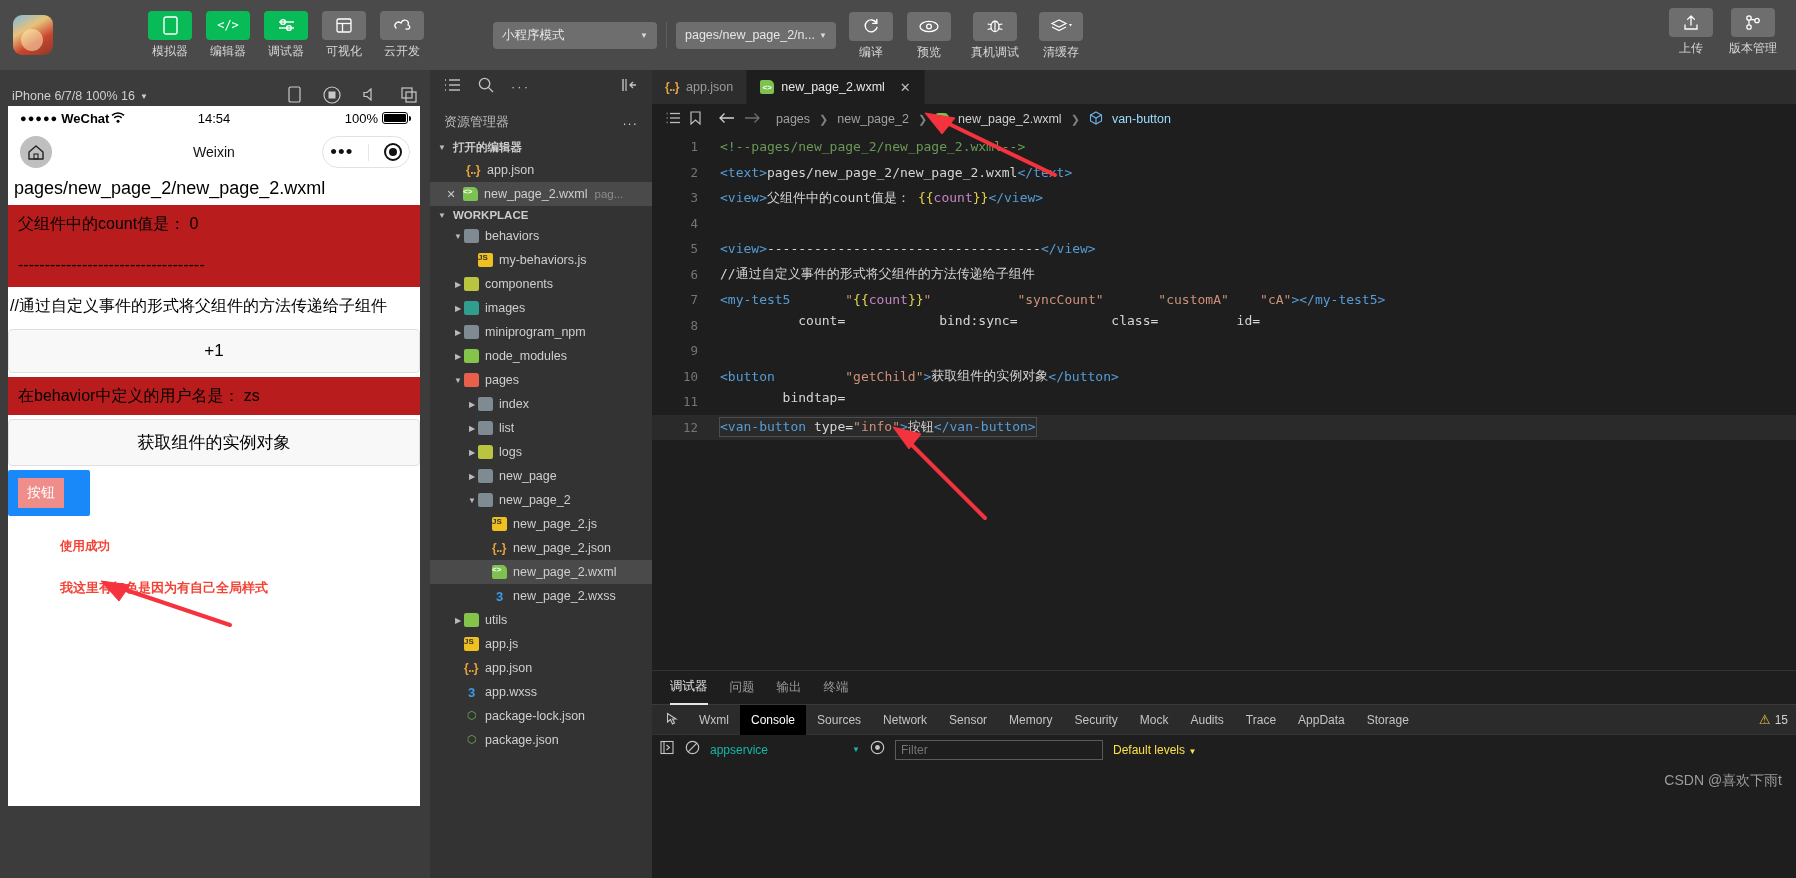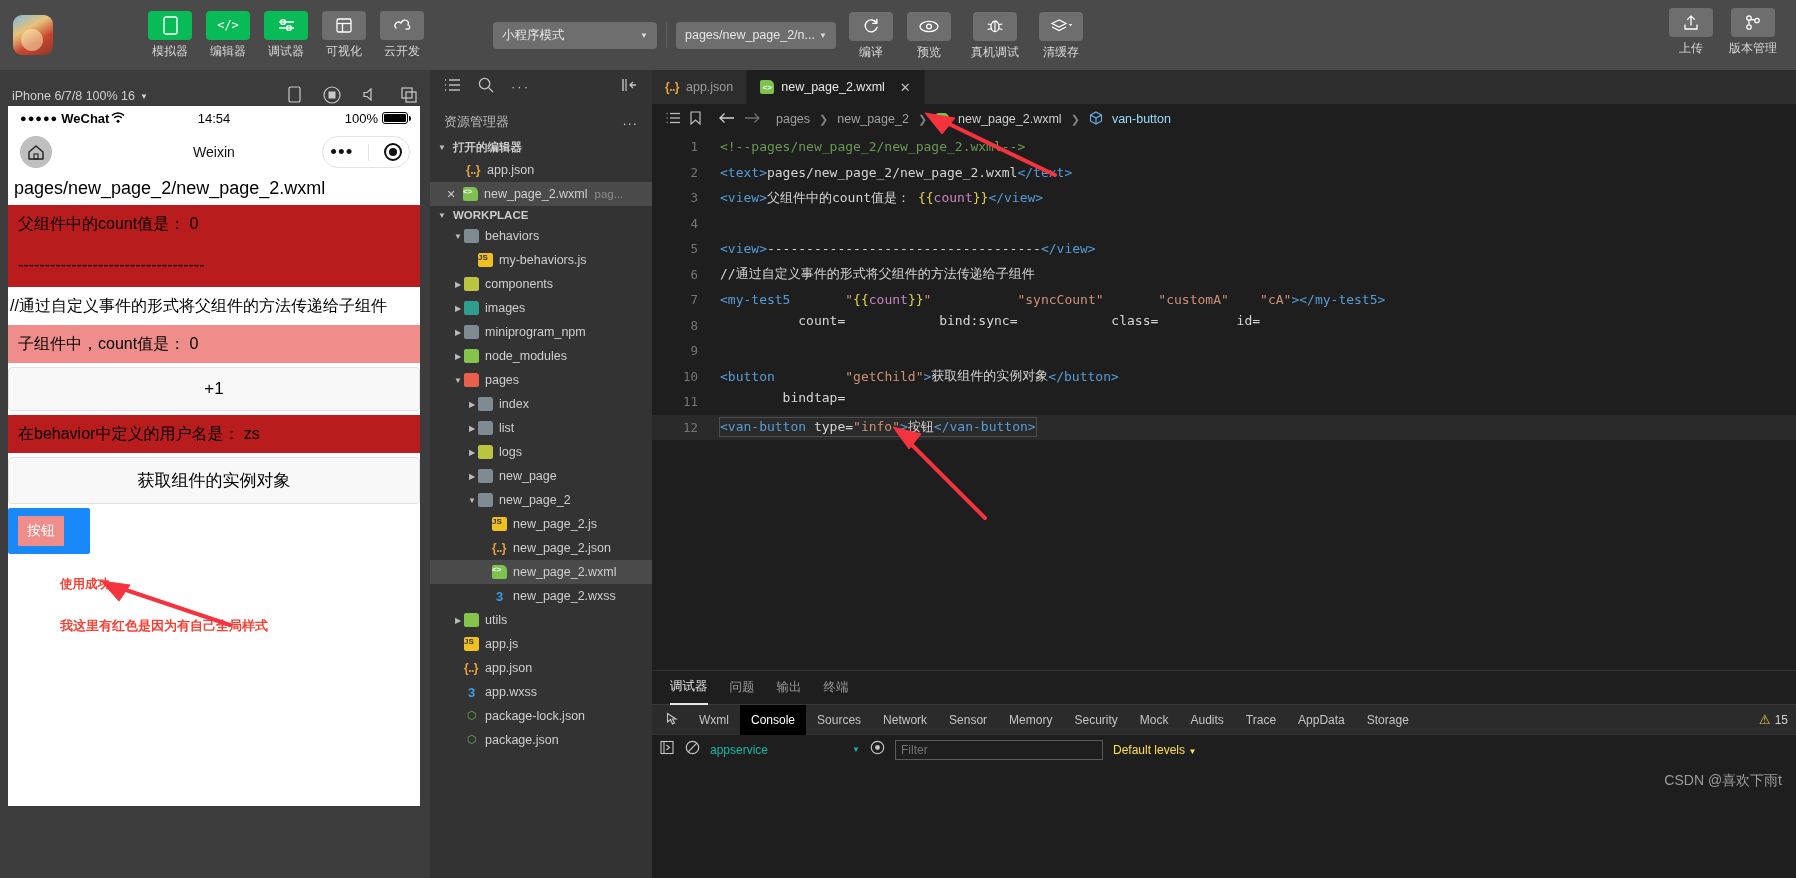--- a/index.html
+++ b/index.html
@@ -423,21 +423,20 @@
           <span class="cap-div"></span>
           <span class="target"></span>
         </div>
       </div>
 
       <div class="pg-title">pages/new_page_2/new_page_2.wxml</div>
 
       <div class="wx-view blue">父组件中的count值是： 0</div>
       <div class="wx-view blue" style="padding-top:10px;padding-bottom:10px;">-----------------------------------</div>
       <div class="wx-view" style="padding-left:2px;">//通过自定义事件的形式将父组件的方法传递给子组件</div>
-      <div class="wx-view red">子组件中，count值是： 0</div>
       <div class="wx-btn">+1</div>
       <div class="wx-view blue">在behavior中定义的用户名是： zs</div>
       <div class="wx-btn">获取组件的实例对象</div>
 
       <div class="van-btn-wrap">
         <span class="van-btn">
           <span class="inner">按钮</span>
         </span>
       </div>
 

